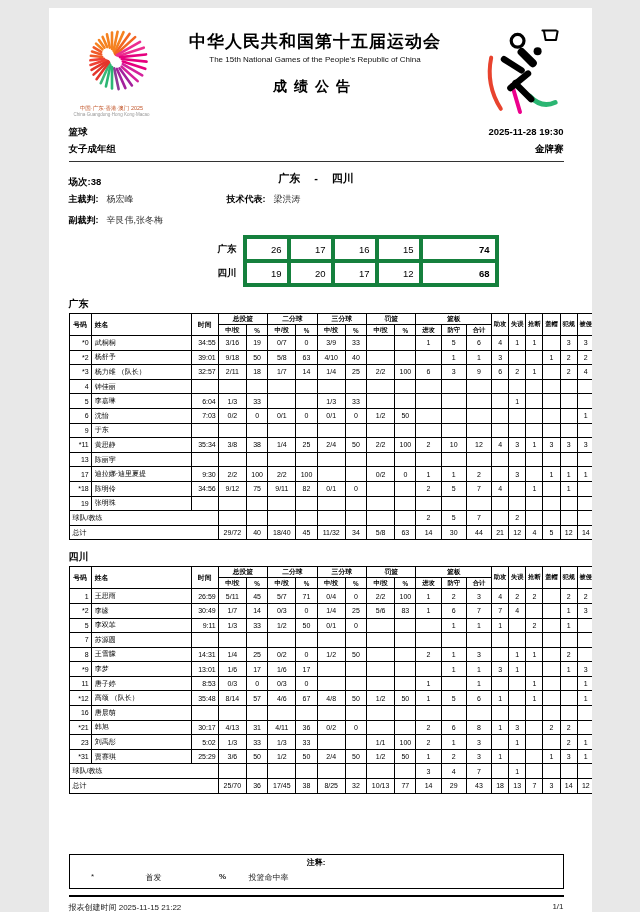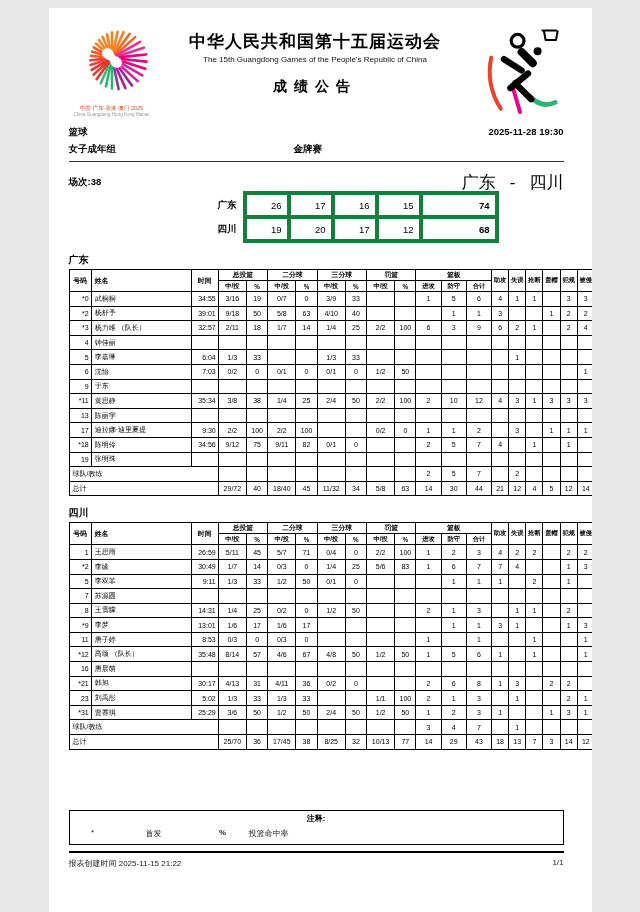--- a/index.html
+++ b/index.html
@@ -14,27 +14,27 @@
   .hdr .logo-r{width:88px;flex:0 0 88px;text-align:center;padding-top:6px;}
   .hdr .hmid{flex:1;text-align:center;padding-top:10px;}
   .title-cn{font-size:17px;font-weight:bold;letter-spacing:1px;}
   .title-en{font-size:8px;margin-top:2px;color:#111;}
   .report-title{font-size:14px;font-weight:bold;letter-spacing:7px;margin-top:14px;}
   .logo-cap{font-size:5.5px;color:#c2562a;line-height:1.2;margin-top:1px;white-space:nowrap;}
   .logo-cap-en{font-size:4.5px;color:#999;white-space:nowrap;}
   
   .inforow{display:flex;font-size:9.5px;font-weight:bold;margin-top:4px;}
   .inforow .l{flex:1;text-align:left;}
-  .inforow .c{flex:1.2;text-align:left;}
+  .inforow .c{flex:1.2;text-align:right;}
   .inforow .r{flex:1.6;text-align:right;}
   .rule{border-bottom:1.5px solid #333;margin-top:5px;}
   
   .matchrow{position:relative;margin-top:9px;height:14px;}
   .matchrow .game{font-size:9.5px;font-weight:bold;}
-  .matchrow .vs{position:absolute;left:0;right:0;top:0;text-align:right;font-size:17px;font-weight:normal;}
+  .matchrow .vs{position:absolute;left:0;right:0;top:0;text-align:center;font-size:11px;font-weight:bold;}
   .vs .gap{display:inline-block;width:14px;}
   .officials{margin-top:8px;font-size:9px;}
   .officials .row{display:flex;margin-bottom:8px;}
   .officials .lab{font-weight:bold;}
   .officials .val{color:#333;margin-left:8px;}
   .officials .p1{width:158px;display:flex;}
   
   .qwrap{margin:6px 0 0 148px;}
   table.qt{border-collapse:collapse;font-size:9.5px;}
   table.qt td{height:18px;}
@@ -109,21 +109,21 @@
           <line x1="29.355401369235842" y1="29.315964387230537" x2="23.056372357026024" y2="23.64429318948738" stroke="#F58220" stroke-width="2.6" stroke-linecap="round"></line>
           <line x1="31.47386475186795" y1="27.64116351345022" x2="26.00227348993448" y2="20.110164224316943" stroke="#F58220" stroke-width="2.6" stroke-linecap="round"></line>
           <line x1="34.13031328578249" y1="27.062504562474686" x2="29.633210234899284" y2="16.96184573415415" stroke="#F58220" stroke-width="2.6" stroke-linecap="round"></line>
           <line x1="36.790533569922445" y1="27.605277707175283" x2="33.97634381959964" y2="14.365555874020998" stroke="#F58220" stroke-width="2.6" stroke-linecap="round"></line>
         </svg>
       <div class="logo-cap">中国·广东·香港·澳门 2025</div>
       <div class="logo-cap-en">China·Guangdong·Hong Kong·Macao</div>
     </div>
     <div class="hmid">
       <div class="title-cn">中华人民共和国第十五届运动会</div>
-      <div class="title-en">The 15th Guangdong Games of the People's Republic of China</div>
+      <div class="title-en">The 15th National Games of the People's Republic of China</div>
       <div class="report-title">成绩公告</div>
     </div>
     <div class="logo-r">
       <svg width="80" height="92" viewBox="0 0 100 112">
         <path d="M14,38 Q7,72 26,102" stroke="#E8432E" stroke-width="5" fill="none" stroke-linecap="round"></path>
         <path d="M40,72 L50,106" stroke="#EC008C" stroke-width="5" fill="none" stroke-linecap="round"></path>
         <path d="M62,86 Q77,102 94,94" stroke="#2BB673" stroke-width="6" fill="none" stroke-linecap="round"></path>
         <circle cx="47" cy="17" r="8" fill="#fff" stroke="#000" stroke-width="4"></circle>
         <path d="M52,31 L66,45" stroke="#000" stroke-width="10" stroke-linecap="round"></path>
         <circle cx="72" cy="30" r="5" fill="#000"></circle>
@@ -145,20 +145,34 @@
   </div>
   <div class="rule"></div>
 
   <div class="matchrow">
     <span class="game">场次:38</span>
     <div class="vs">
       <span>广东</span><span class="gap"></span><span>-</span><span class="gap"></span><span>四川</span>
     </div>
   </div>
 
+  <div class="officials">
+    <div class="row">
+      <span class="p1">
+        <span class="lab">主裁判:</span>
+        <span class="val">杨宏峰</span>
+      </span>
+      <span class="lab">技术代表:</span>
+      <span class="val">梁洪涛</span>
+    </div>
+    <div class="row">
+      <span class="lab">副裁判:</span>
+      <span class="val">辛艮伟,张冬梅</span>
+    </div>
+  </div>
 
   <div class="qwrap">
     <table class="qt">
       <tbody>
       <tr>
         <td class="team">广东</td>
         <td class="sc">26</td>
         <td class="sc">17</td>
         <td class="sc">16</td>
         <td class="sc">15</td>

